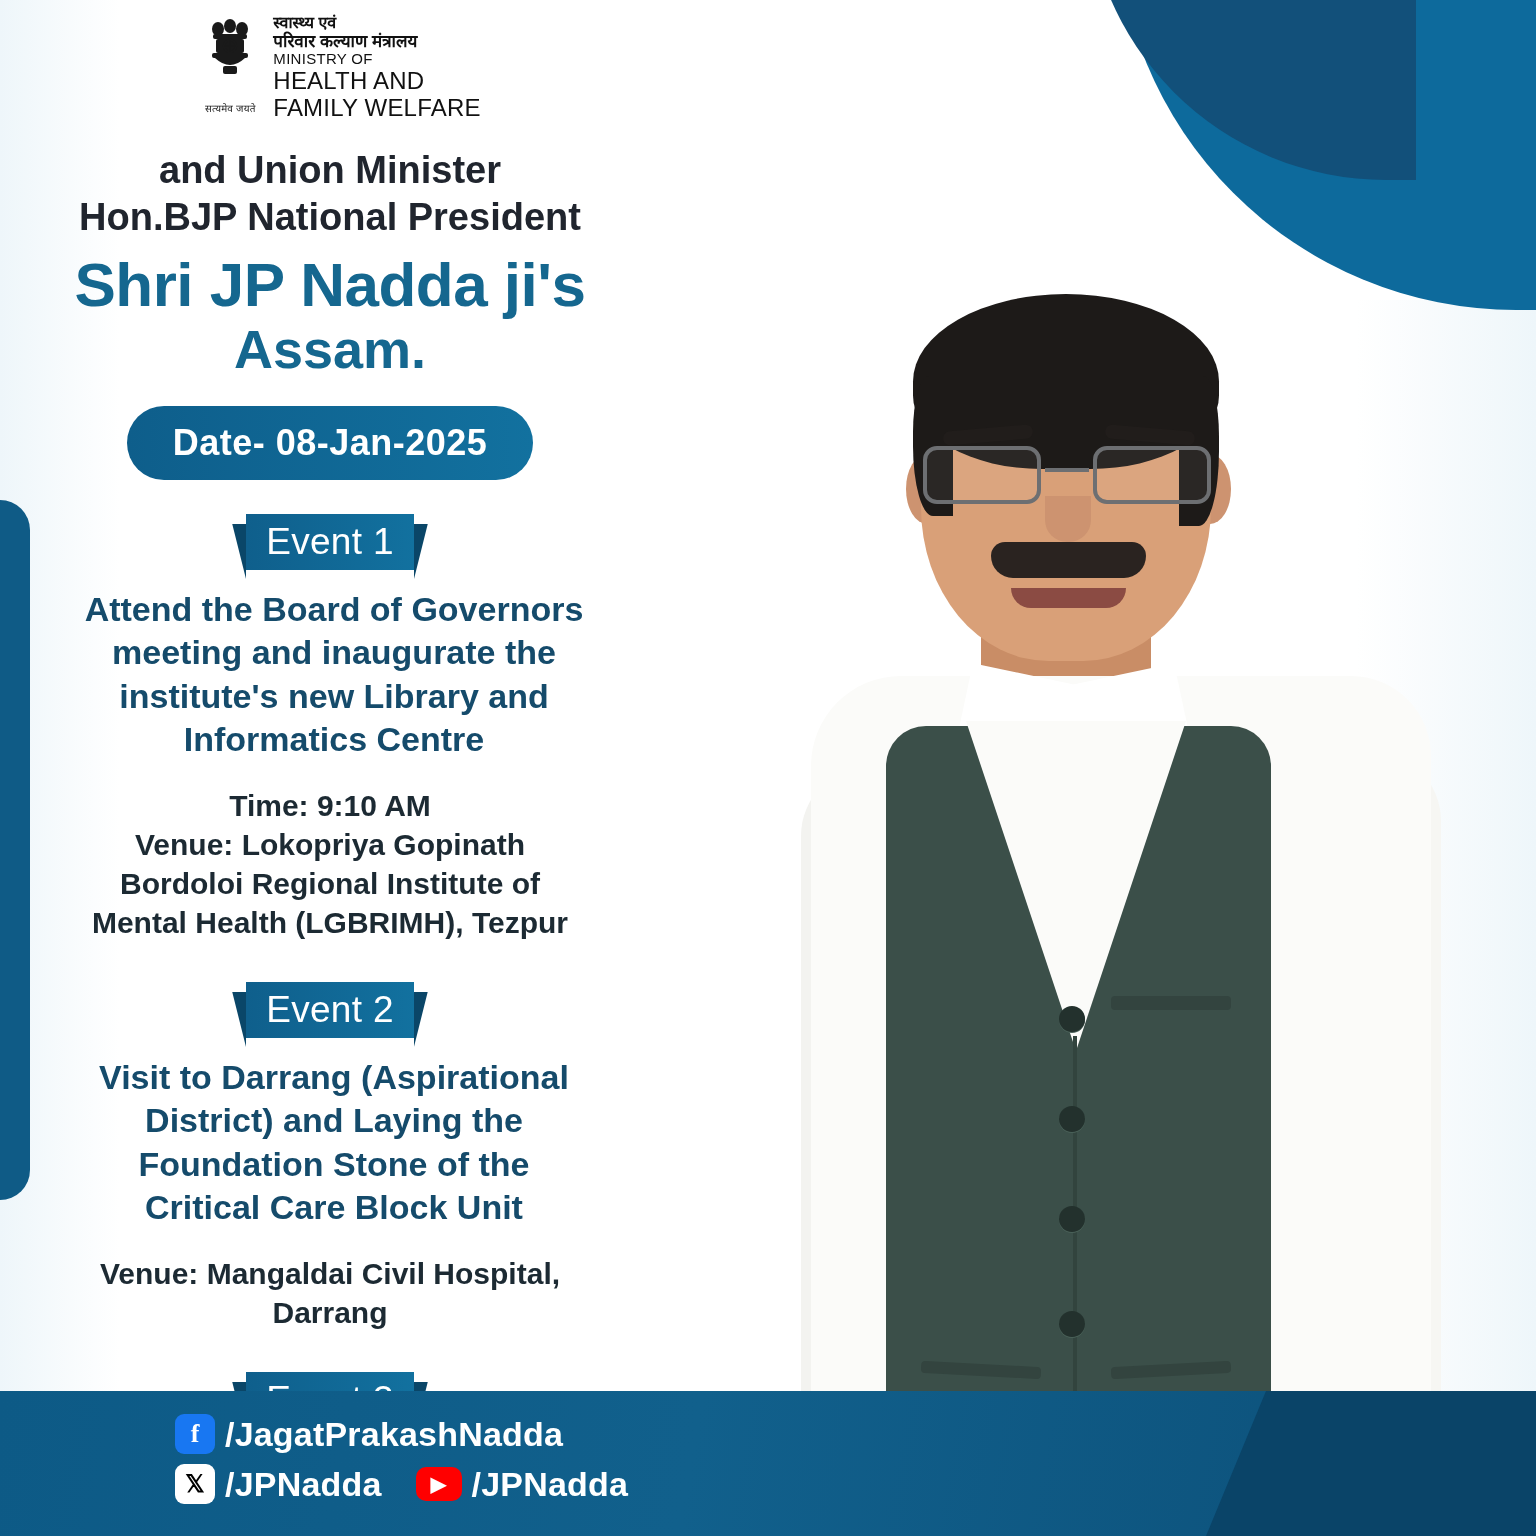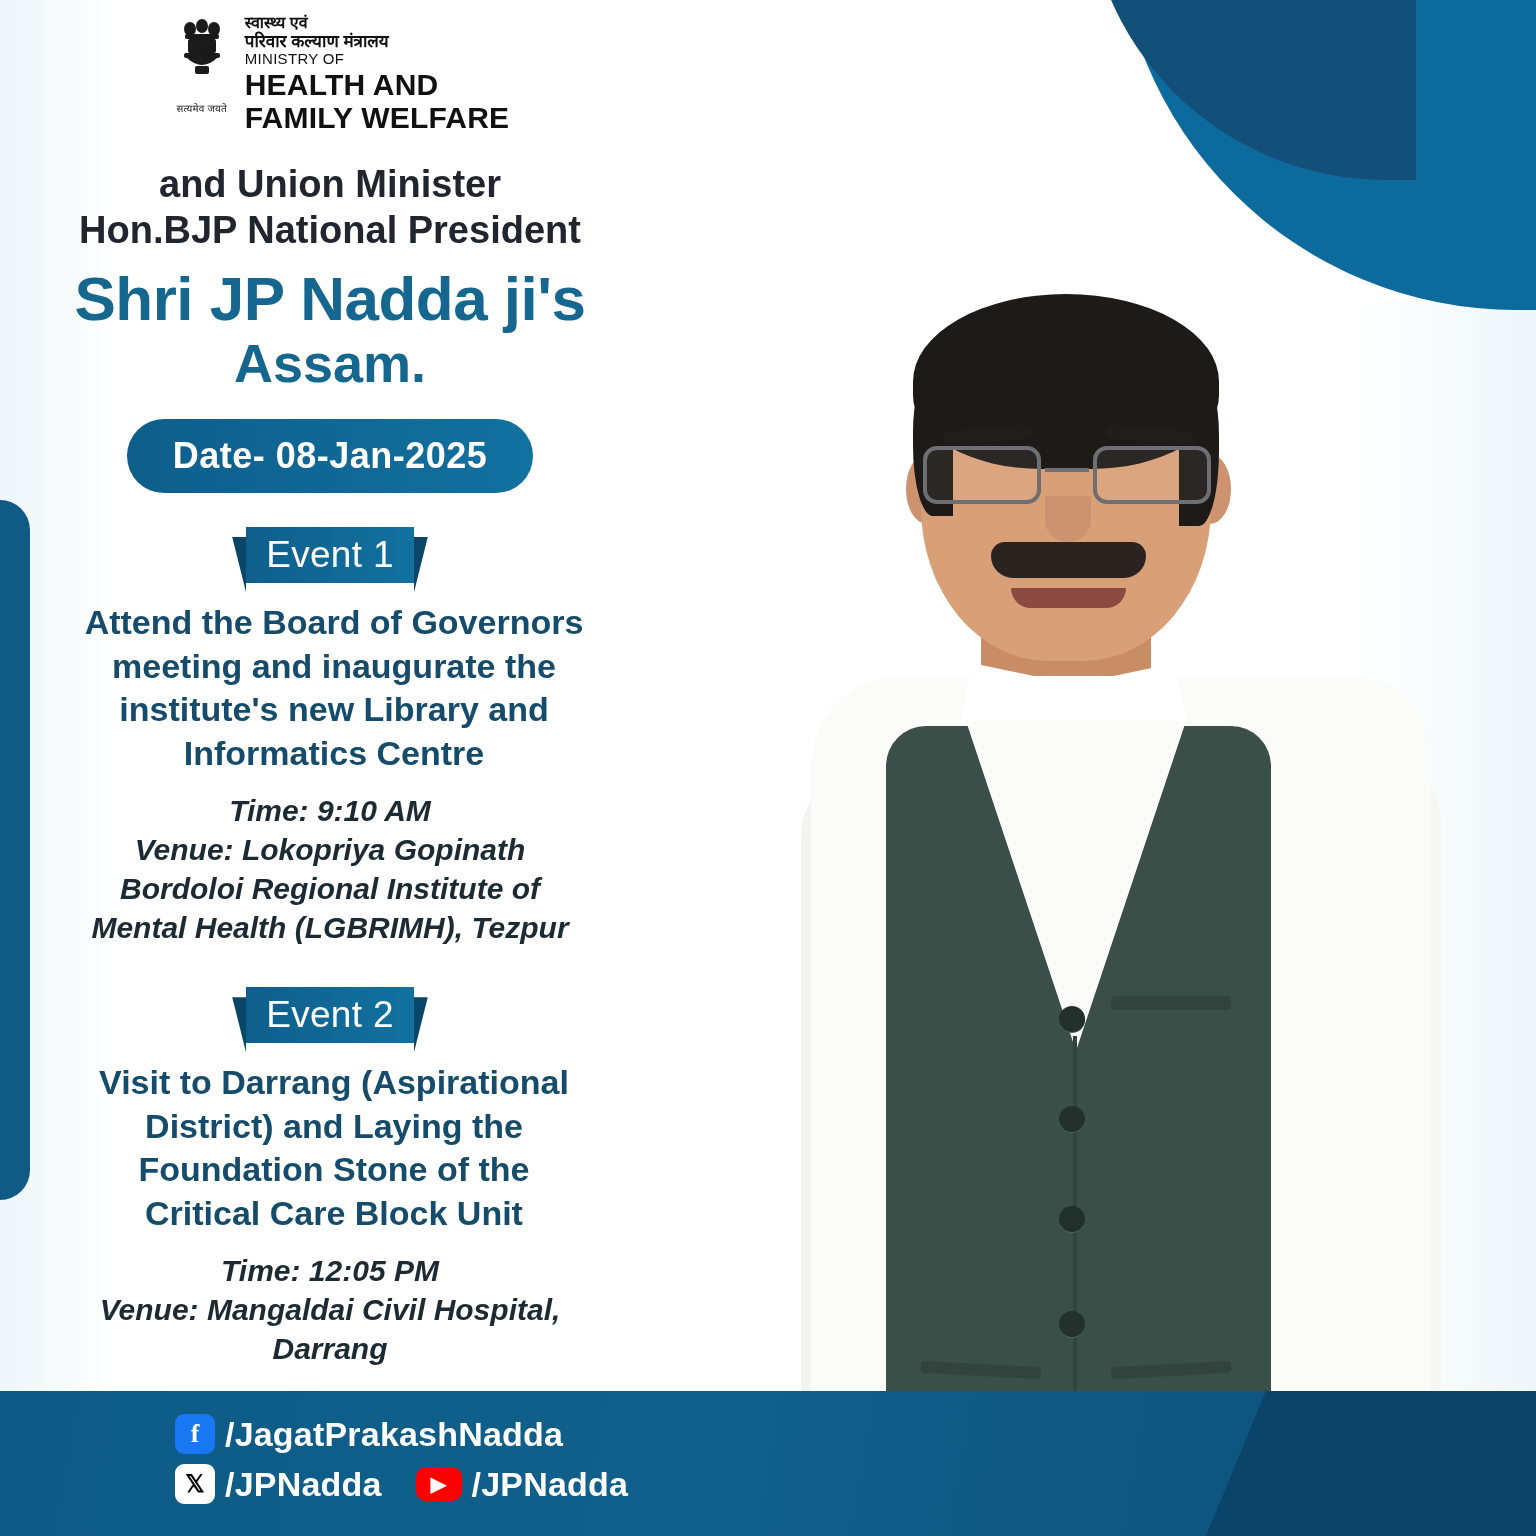--- a/index.html
+++ b/index.html
@@ -144,21 +144,21 @@
     display:flex; align-items:flex-start; justify-content:center;
     padding-top:14px; padding-left:20px;
   }
   .emblem { width:62px; margin-right:12px; text-align:center; }
   .emblem-svg { display:block; }
   .emblem-motto { font-size:10px; color:#1a1a1a; letter-spacing:.2px; margin-top:7px; }
   .ministry-text { text-align:left; color:#111111; line-height:1.12; }
   .m-hi1 { font-size:16px; font-weight:bold; }
   .m-hi2 { font-size:17px; font-weight:bold; }
   .m-of { font-size:15px; letter-spacing:.3px; }
-  .m-big1, .m-big2 { font-size:30px; font-weight:bold; letter-spacing:.2px; }
+  .m-big1, .m-big2 { font-size:24px; font-weight:normal; letter-spacing:.2px; }
 
   .pretitle {
     margin-top:26px;
     font-size:38px; font-weight:bold; color:#20252e; line-height:1.22;
   }
   .title-main {
     margin-top:12px;
     font-size:62px; font-weight:bold; color:#15678f; line-height:1.08;
     letter-spacing:-.5px;
   }
@@ -194,24 +194,23 @@
     clip-path:polygon(0 0, 100% 0, 0 100%);
   }
 
   .event-title {
     margin-top:18px;
     font-size:34px; font-weight:bold; color:#154b6b; line-height:1.28;
     padding:0 70px;
     margin-left:8px;
   }
   .event-meta {
-    margin-top:16px;
+    margin-top:24px;
     font-size:30px; font-weight:bold; color:#1c2a33; line-height:1.3;
     padding:0 70px;
-    font-style:italic;
   }
   .event-block { margin-bottom:6px; }
 </style>
 </head>
 <body>
 
 <div class="bg-left-wash"></div>
 <div class="bg-right-wash"></div>
 <div class="bg-corner-tr"></div>
 <div class="bg-corner-tr2"></div>
@@ -305,21 +304,20 @@
       <div>Time: 9:10 AM</div>
       <div>Venue: Lokopriya Gopinath Bordoloi Regional Institute of Mental Health (LGBRIMH), Tezpur</div>
     </div>
   </div>
 
   
   <div class="event-block">
     <div class="event-tag">Event 2</div>
     <div class="event-title">Visit to Darrang (Aspirational District) and Laying the Foundation Stone of the Critical Care Block Unit</div>
     <div class="event-meta">
-      <div>Time: 12:05 PM</div>
       <div>Venue: Mangaldai Civil Hospital, Darrang</div>
     </div>
   </div>
 
   
   <div class="event-block">
     <div class="event-tag">Event 3</div>
     <div class="event-title">Visit to Guwahati AIIMS and Review of Ongoing Development Works</div>
     
   </div>

